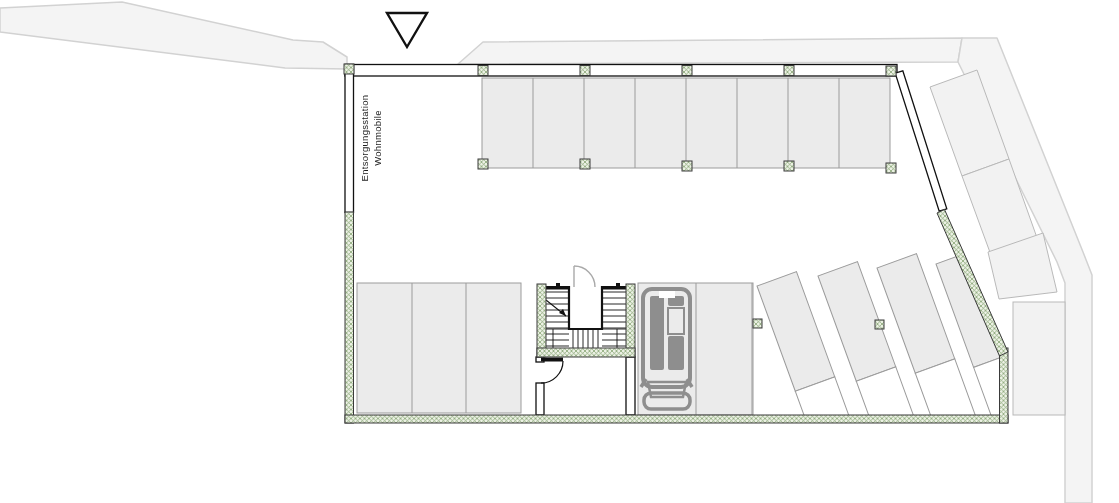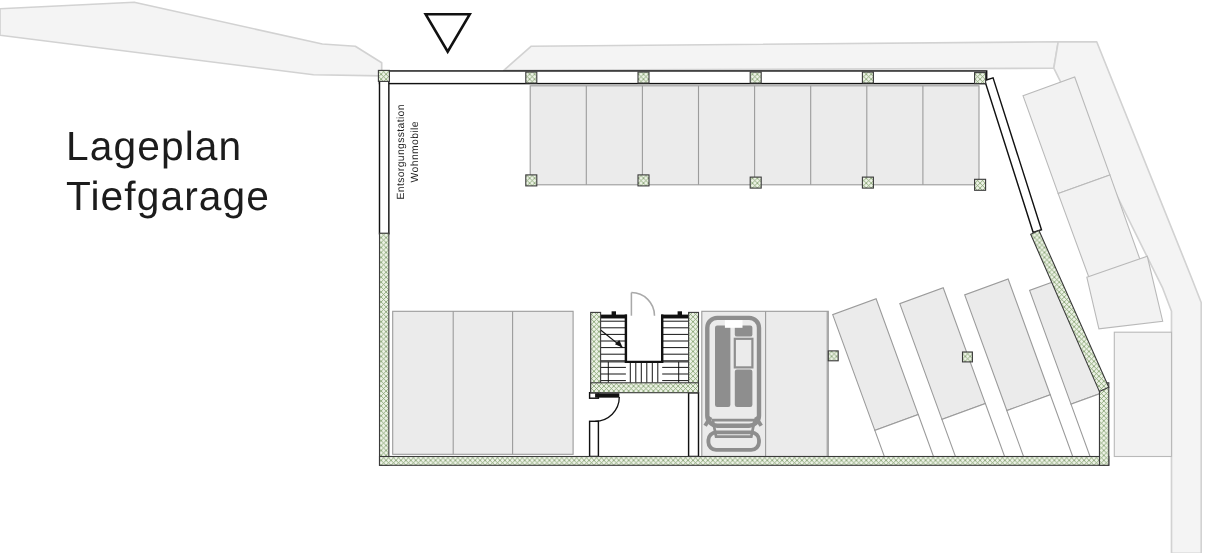--- a/index.html
+++ b/index.html
@@ -209,23 +209,19 @@
       <rect class="hatch" x="682" y="161" width="10" height="10"></rect>
       <rect class="hatch" x="784" y="161" width="10" height="10"></rect>
       <rect class="hatch" x="886" y="163" width="10" height="10"></rect>
       <rect class="hatch" x="753" y="319" width="9" height="9"></rect>
       <rect class="hatch" x="875" y="320" width="9" height="9"></rect>
     </g>
 
     <polygon points="387,13 427,13 407,47" fill="#ffffff" class="ink" stroke-width="2.4"></polygon>
   </svg>
 
-  <div class="title">
-    <span>Lageplan</span>
-    <span>Tiefgarage</span>
-  </div>
 
   <div class="vnote">
     <span>Entsorgungsstation</span>
     <span>Wohnmobile</span>
   </div>
 
 </div>
 
 </body></html>

